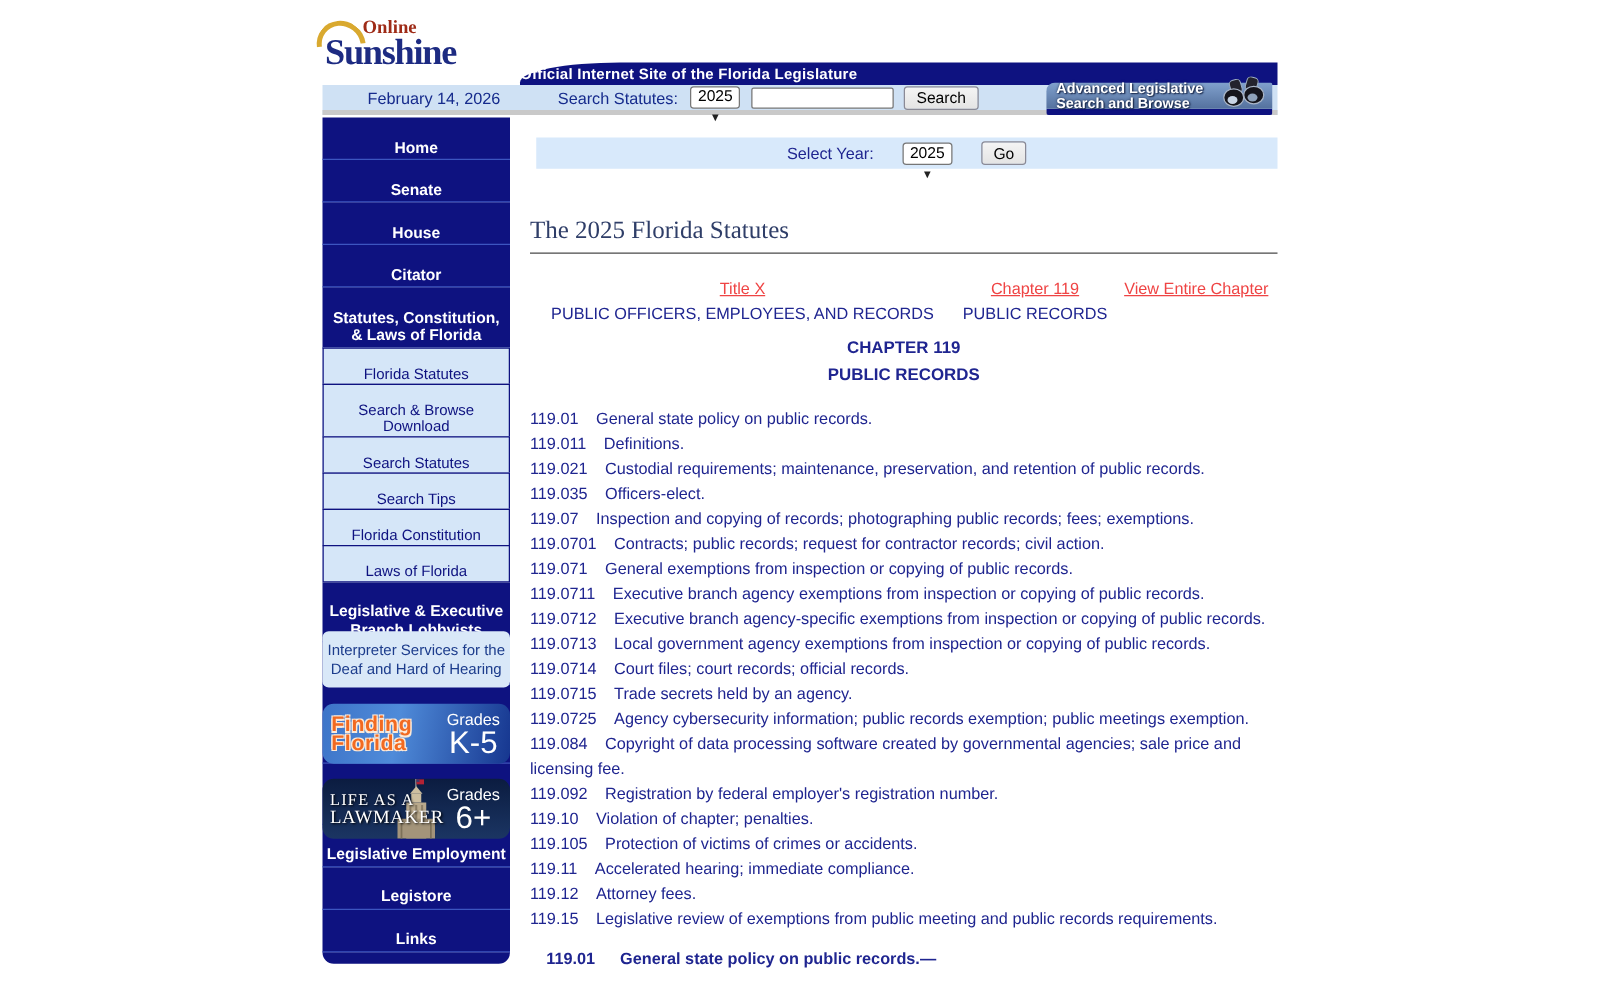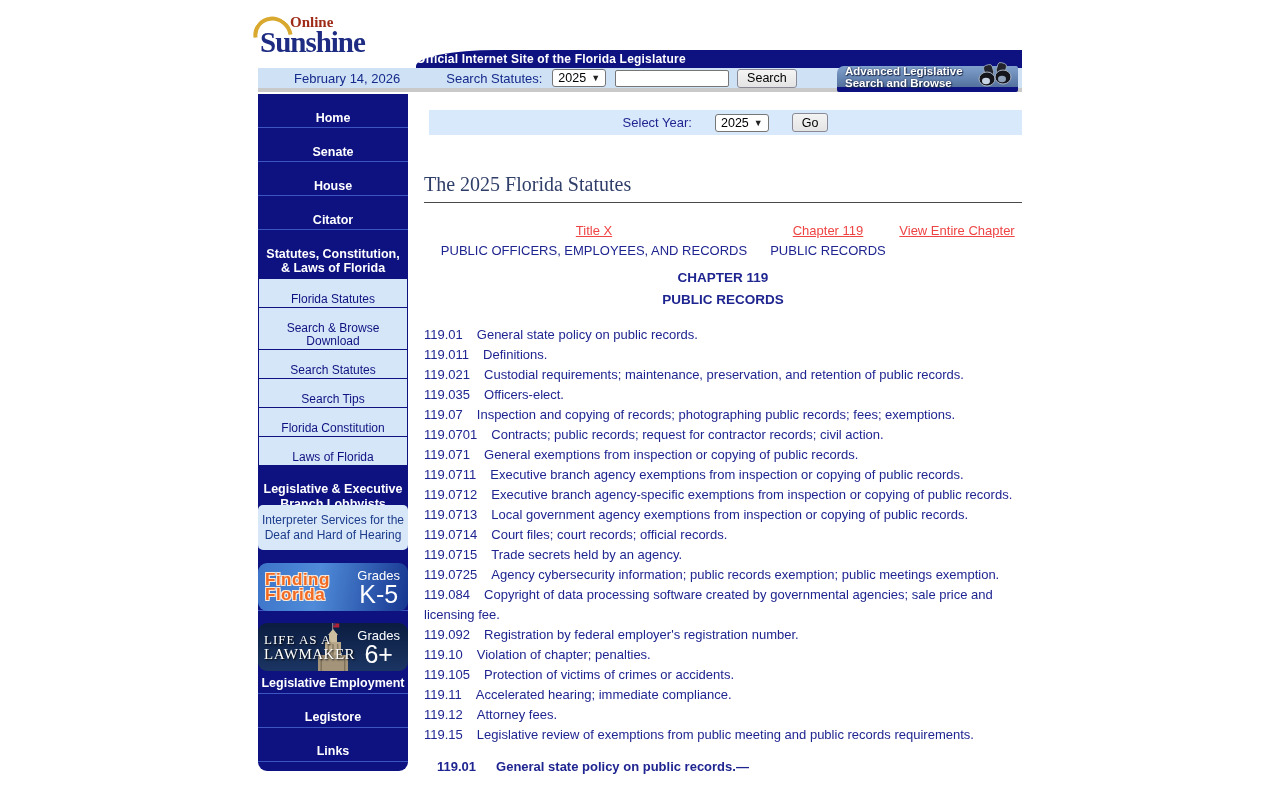--- a/index.html
+++ b/index.html
@@ -39,21 +39,21 @@
   .topbar {
     position: absolute; left: 0; top: 68px; width: 764px; height: 24px;
     background: #cfe1f4; border-bottom: 4px solid #c9c9c9;
     display: flex; align-items: center; font-size: 13px; color: #152a8c;
   }
   .topbar .date { margin-left: 36px; }
   .topbar .search-label { margin-left: 46px; }
   .fakeselect {
     display: inline-flex; align-items: center; gap: 5px;
     background: #fff; border: 1px solid #767676; border-radius: 3px;
-    font-size: 12.5px; color: #000; padding: 0 5px; height: 18px; cursor: default;
+    font-size: 12.5px; color: #000; padding: 0 5px; height: 18px; cursor: default; flex-direction: column;
   }
   .fakeselect .arrow { font-size: 9px; color: #222; }
   .topbar .fakeselect { margin-left: 10px; }
   .search-input {
     margin-left: 9px; width: 114px; height: 17px;
     border: 1px solid #767676; border-radius: 2px; background: #fff; font-size: 12px; padding: 0 4px;
   }
   .btn {
     border: 1px solid #8a8a96; border-radius: 3px;
     background: linear-gradient(#f4f4f4, #e4e4e4);

